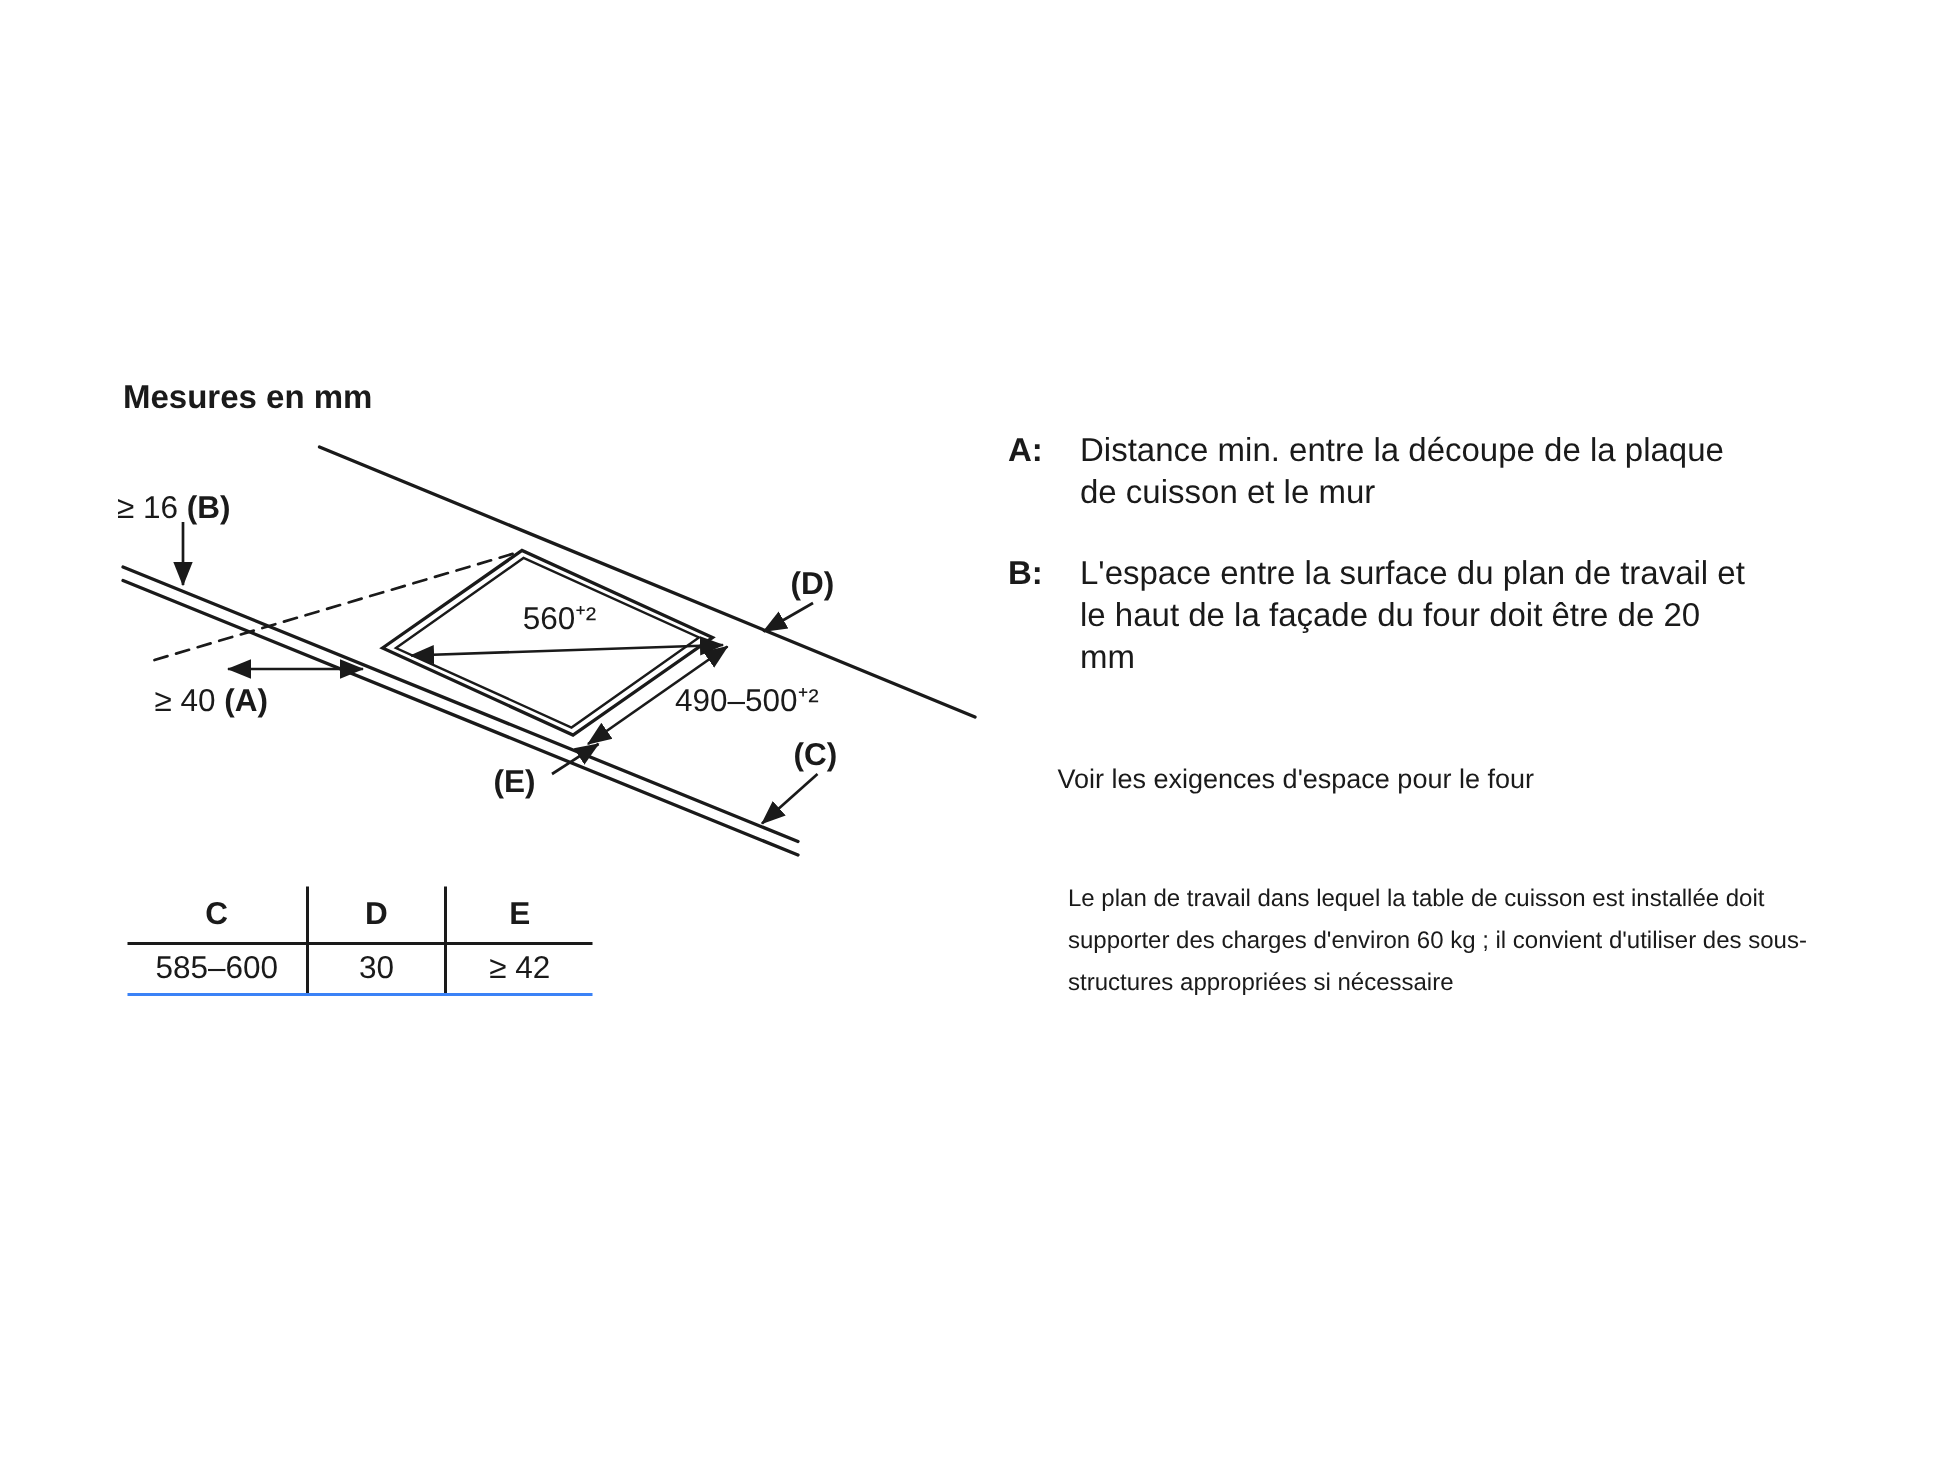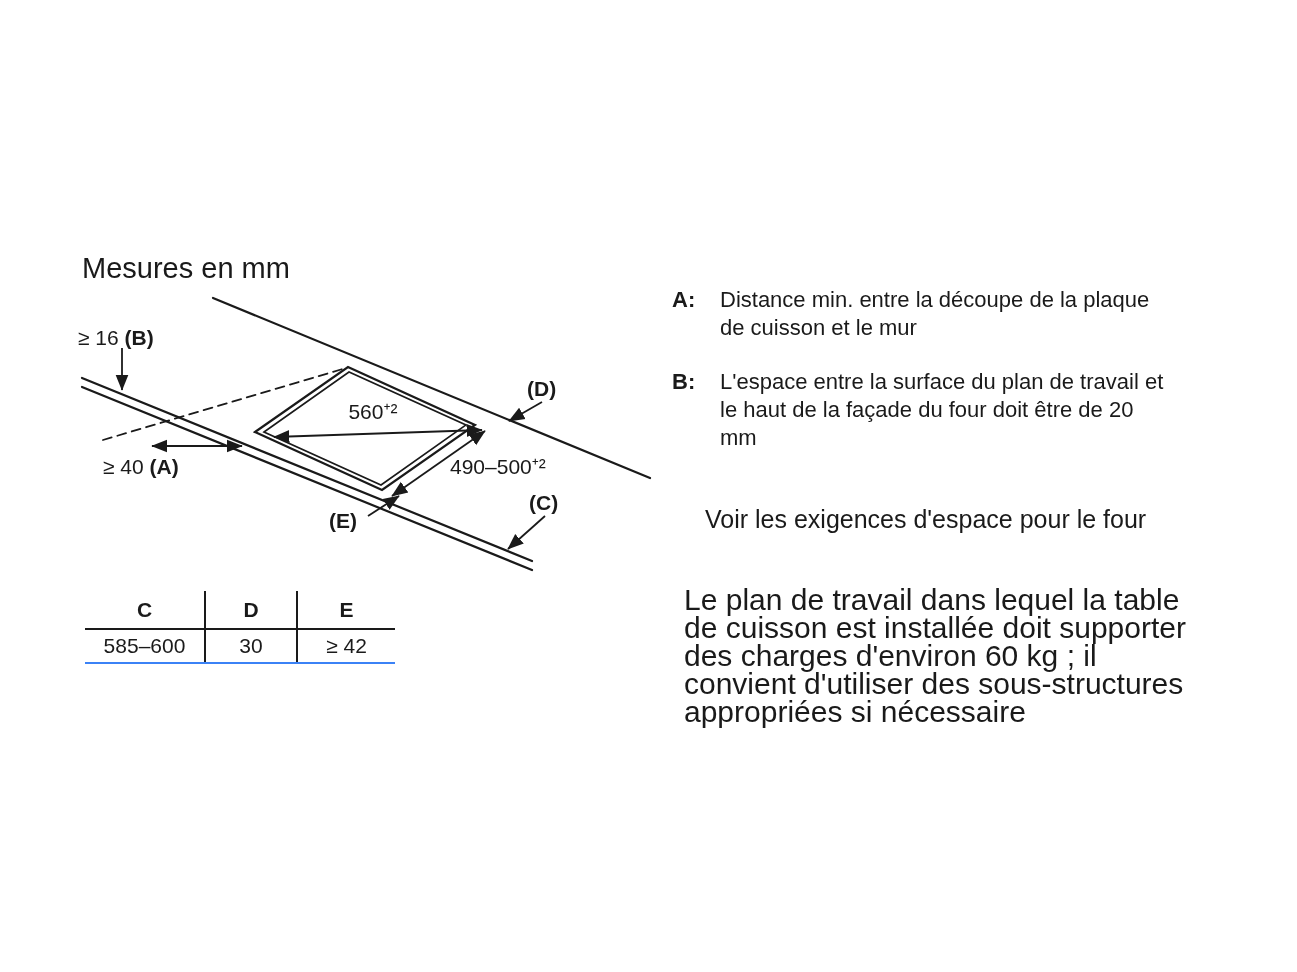--- a/index.html
+++ b/index.html
@@ -8,21 +8,22 @@
     width: 1297px; height: 972px;
     position: relative;
     overflow: hidden;
     font-family: "Liberation Sans", sans-serif;
     color: #1a1a1a;
   }
   .abs { position: absolute; }
 
   #title {
     left: 82px; top: 252px;
-    font-size: 29px;
+    font-size: 22px;
+    font-weight: bold;
   }
 
   
   #diagram { left: 60px; top: 285px; }
   #diagram text {
     font-family: "Liberation Sans", sans-serif;
     font-size: 21px;
     fill: #1a1a1a;
   }
   #diagram .b { font-weight: bold; }
@@ -51,27 +52,27 @@
   .note {
     left: 672px;
     display: flex;
     font-size: 22px;
     line-height: 28px;
   }
   .note-label { font-weight: bold; width: 33px; flex: none; }
   .note-text { width: 450px; margin-left: 15px; }
   #note-voir {
     left: 705px; top: 505px;
-    font-size: 25px; line-height: 28px;
+    font-size: 18px; line-height: 28px;
     width: 480px;
   }
   #footer-note {
-    left: 684px; top: 586px;
+    left: 712px; top: 586px;
     width: 520px;
-    font-size: 30px; line-height: 28px;
+    font-size: 16px; line-height: 28px;
   }
 </style>
 </head>
 <body>
 
 <div id="title" class="abs">Mesures en mm</div>
 
 <svg id="diagram" class="abs" width="600" height="300" viewBox="60 285 600 300">
   <defs>
     <marker id="arrow" viewBox="0 0 10 10" refX="9.5" refY="5" markerWidth="9" markerHeight="9" orient="auto-start-reverse">

